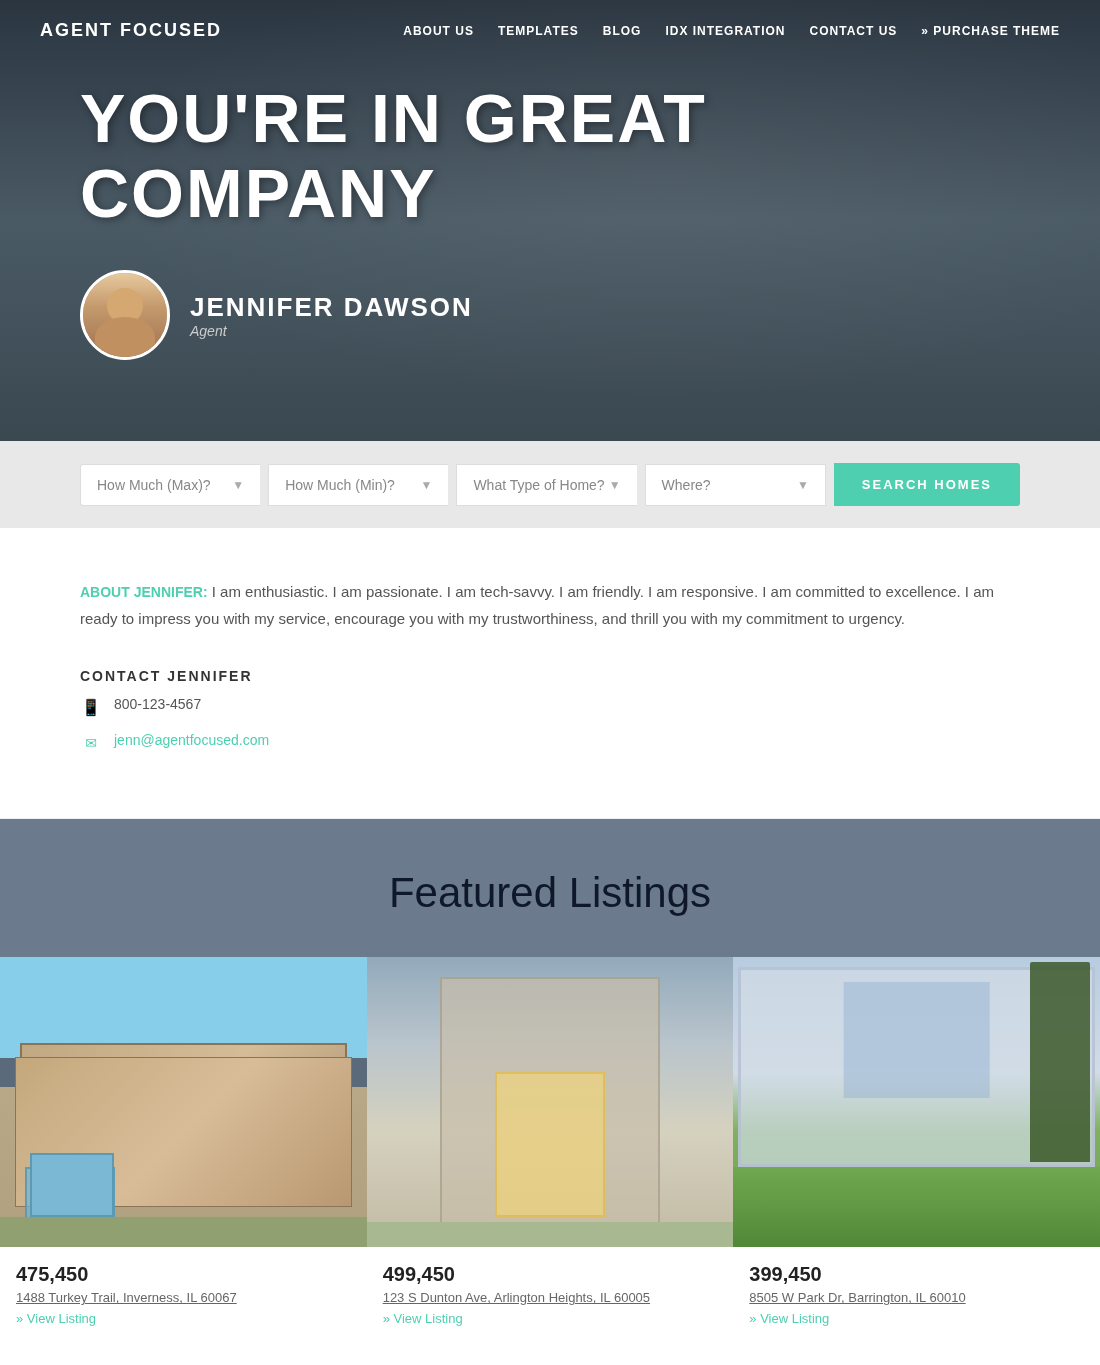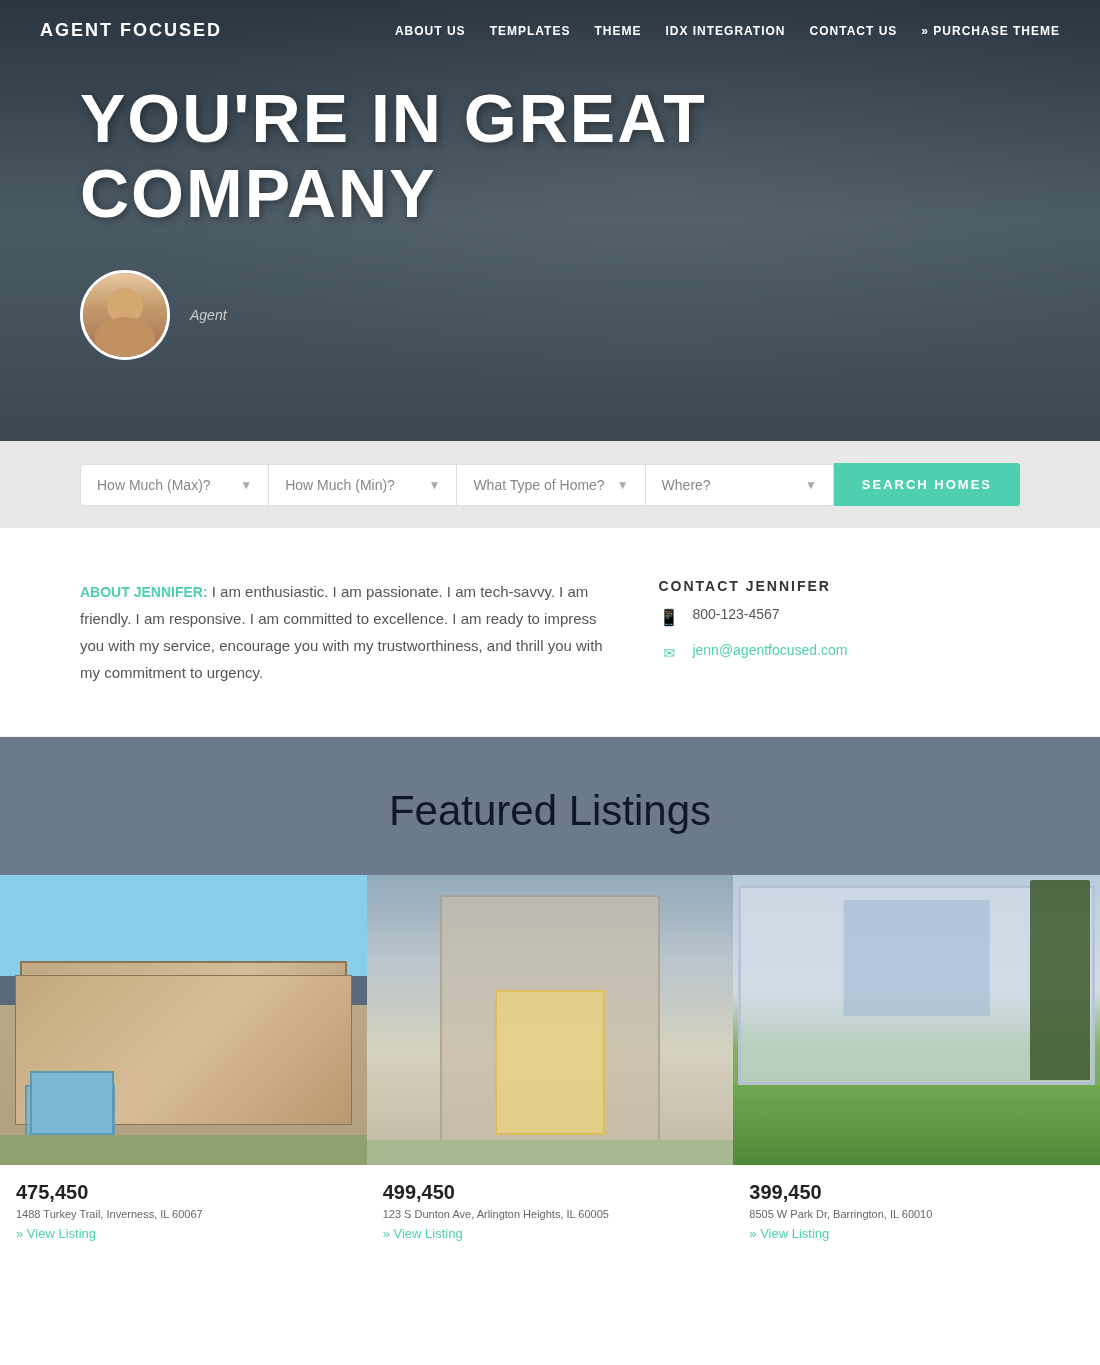--- a/index.html
+++ b/index.html
@@ -133,21 +133,21 @@
       font-style: italic;
       color: #ccc;
     }
 
     
     .search-bar {
       background: #e8e8e8;
       padding: 22px 80px;
       display: flex;
       align-items: center;
-      gap: 0;
+      gap: 8px;
     }
     .search-select {
       flex: 1;
       display: flex;
       align-items: center;
       background: #fff;
       border: 1px solid #ddd;
       border-right: none;
       padding: 12px 16px;
       font-size: 14px;
@@ -177,20 +177,21 @@
       white-space: nowrap;
       border-radius: 0 3px 3px 0;
     }
 
     
     .about-section {
       display: flex;
       gap: 36px;
       padding: 50px 80px;
       border-bottom: 1px solid #eee;
+      flex-direction: column;
     }
     .about-text {
       flex: 1.5;
       font-size: 15px;
       line-height: 1.8;
       color: #555;
     }
     .about-label {
       color: #4ecfb0;
       font-weight: bold;
@@ -301,23 +302,24 @@
     .listing-info {
       padding: 16px 16px 8px;
       background: #fff;
     }
     .listing-price {
       font-size: 20px;
       font-weight: bold;
       color: #222;
     }
     .listing-address {
-      font-size: 11px;
+      font-size: 13px;
       color: #666;
       margin-top: 4px;
+      text-decoration: underline;
     }
     .listing-link {
       color: #4ecfb0;
       font-size: 13px;
       text-decoration: none;
       font-weight: 500;
       margin-top: 6px;
       display: inline-block;
     }
     .listing-link::before {
@@ -328,33 +330,34 @@
 <body>
 
 <header style="position:relative;">
   <div class="hero">
     <div class="hero-bg"></div>
     <nav>
       <span class="nav-brand">AGENT FOCUSED</span>
       <div class="nav-links">
         <a class="nav-link" href="#">ABOUT US</a>
         <a class="nav-link" href="#">TEMPLATES</a>
-        <a class="nav-link" href="#">THEME</a>
+        <a class="nav-link" href="#">BLOG</a>
         <a class="nav-link" href="#">IDX INTEGRATION</a>
         <a class="nav-link" href="#">CONTACT US</a>
         <a class="nav-link purchase" href="#">» PURCHASE THEME</a>
       </div>
     </nav>
 
     <h1 class="hero-headline">YOU'RE IN GREAT COMPANY</h1>
     <div class="hero-agent">
       <div class="agent-avatar">
         <div class="agent-avatar-inner"></div>
       </div>
       <div class="agent-info">
+        <div class="agent-name">JENNIFER DAWSON</div>
         <div class="agent-title">Agent</div>
       </div>
     </div>
   </div>
 </header>
 
 <div class="search-bar">
   <div class="search-select">
     <span class="label">How Much (Max)?</span>
     <span class="arrow">▼</span>

